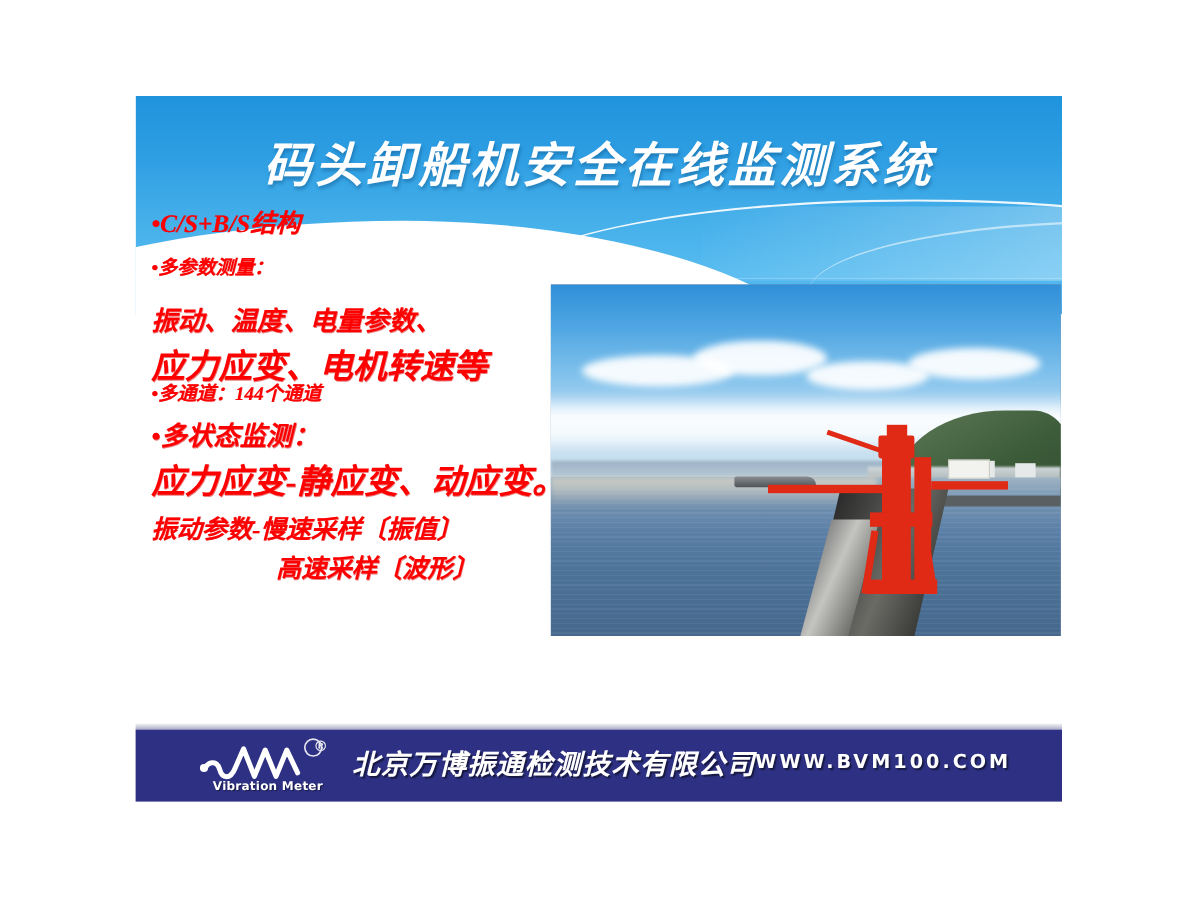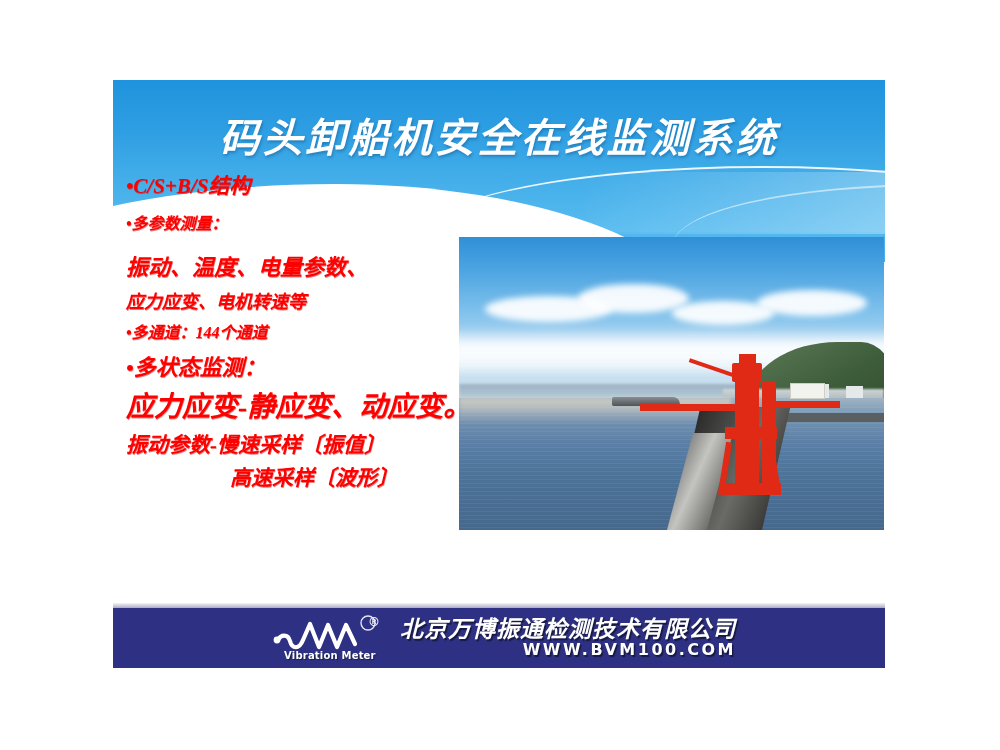--- a/index.html
+++ b/index.html
@@ -148,21 +148,21 @@
   .line {
     white-space: nowrap;
     line-height: 1.0;
     text-shadow: 0.5px 0.5px 0 rgba(210,0,0,0.5);
     font-family: Liberation Serif, serif;
   }
 
   .line-l1 { font-size: 21px; margin-bottom: 19px; letter-spacing: 0px; }
   .line-l2 { font-size: 16px; margin-bottom: 25px; }
   .line-l3 { font-size: 22px; margin-bottom: 14px; }
-  .line-l4 { font-size: 18px; margin-bottom: 14px; }
+  .line-l4 { font-size: 28px; }
   .line-l5 { font-size: 16px; margin-bottom: 16px; }
   .line-l6 { font-size: 22px; margin-bottom: 14px; }
   .line-l7 { font-size: 28px; margin-bottom: 14px; }
   .line-l8 { font-size: 21px; margin-bottom: 12px; }
   .line-l9 { font-size: 21px; padding-left: 104px; }
 
   
   .photo {
     position: absolute;
     left: 346px;
@@ -323,22 +323,21 @@
     color: #ffffff;
     font-size: 10px;
     font-weight: bold;
     letter-spacing: 0.2px;
     text-shadow: 1px 1px 1px rgba(0,0,0,0.45);
     white-space: nowrap;
   }
 
   .company {
     display: flex;
-    flex-direction: column;
-    align-items: flex-end;
+    align-items: flex-start;
     line-height: 1.05;
   }
   .company-cn {
     color: #ffffff;
     font-size: 23px;
     font-weight: bold;
     font-style: italic;
     letter-spacing: 1px;
     white-space: nowrap;
     text-shadow: 1.5px 1.5px 1px rgba(0,0,0,0.5);

